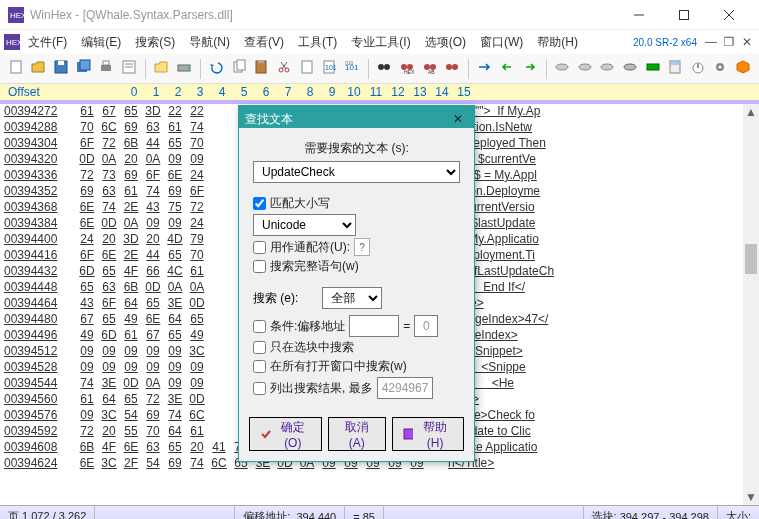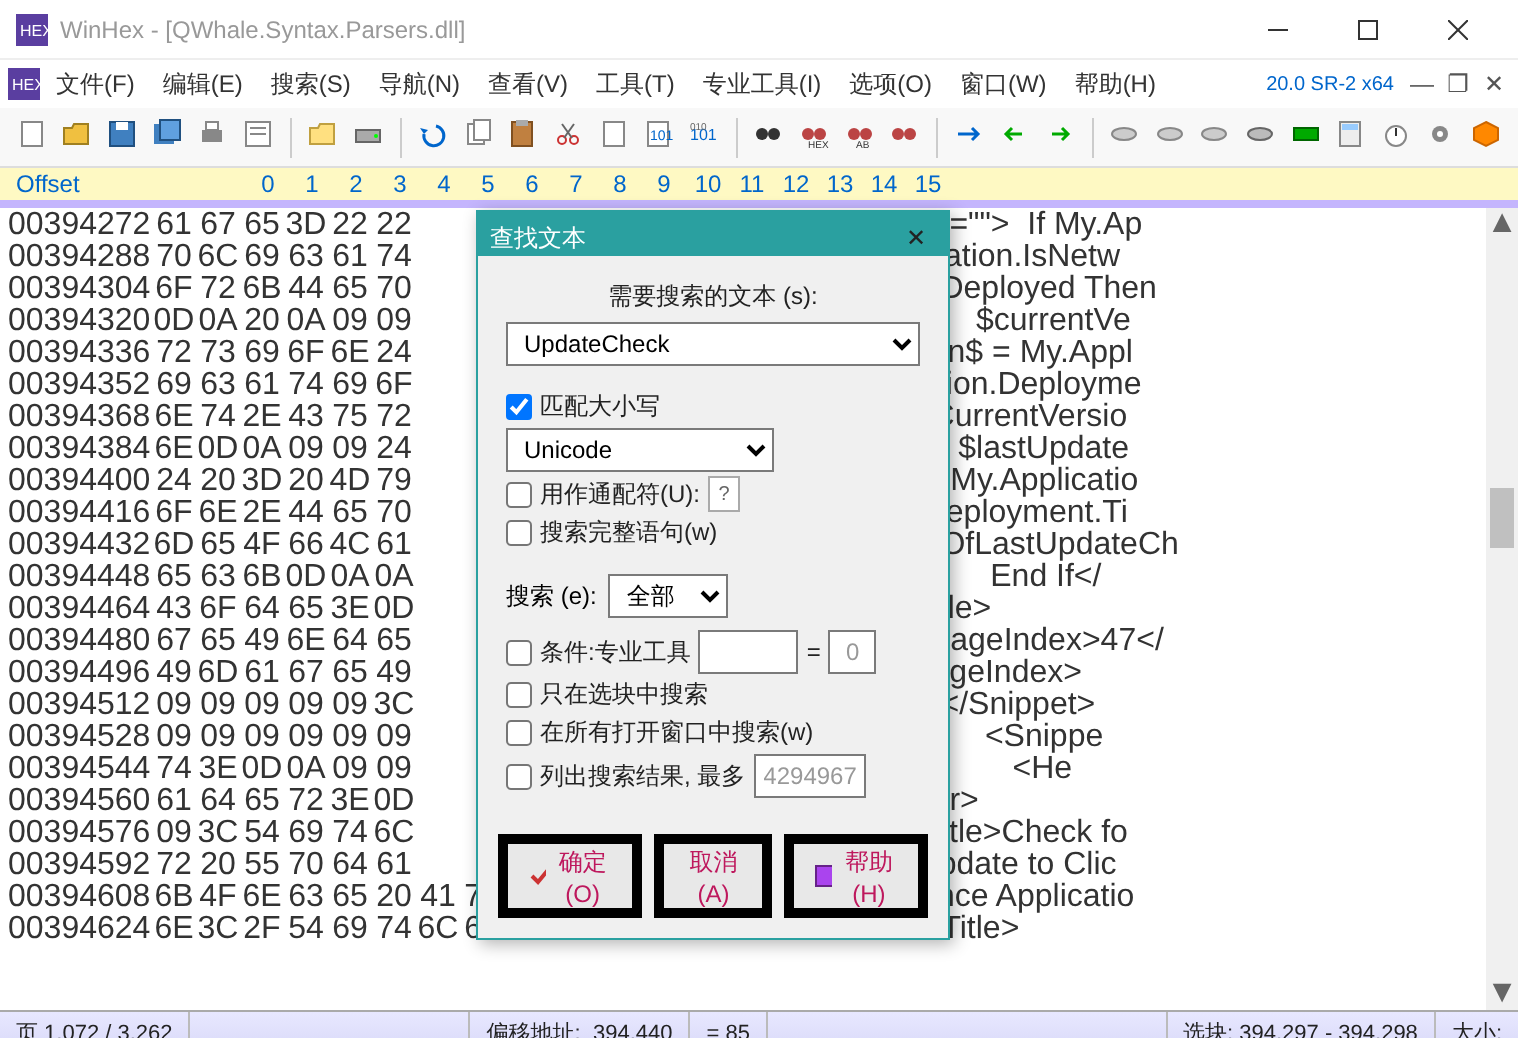--- a/index.html
+++ b/index.html
@@ -18,21 +18,21 @@
 .toolbar { height: 30px; background: #f8f8f8; border-bottom: 1px solid #ddd; display: flex; align-items: center; padding: 0 6px; gap: 3px; }
 .toolbar .tbtn { width: 22px; height: 22px; display: flex; align-items: flex-start; justify-content: center; border: 1px solid transparent; }
 .toolbar .sep { width: 1px; height: 20px; background: #ccc; margin: 0 3px; }
 
 .header-row { height: 20px; background: #fef9c3; display: flex; font-family: "Courier New", monospace; font-size: 12px; color: #0066cc; border-bottom: 4px solid #c4b5fd; gap: 47px; }
 .header-row .off { width: 76px; padding-left: 8px; display:flex; align-items:center; }
 .header-row .hexhdr { flex: 0 0 auto; display: flex; align-items: center; }
 .header-row .hexhdr span { width: 22px; text-align: center; }
 .header-row .asciihd { flex: 1; padding-left: 20px; display:flex; align-items:center; }
 
-.hexarea { height: 401px; background: #fff; display: flex; font-family: "Courier New", monospace; font-size: 16px; color: #333; }
+.hexarea { height: 401px; background: #fff; display: flex; font-family: "Courier New", monospace; font-size: 12px; color: #333; text-decoration: underline; }
 .offcol { width: 76px; padding-left: 4px; }
 .offcol div { height: 16px; color: #333; }
 .hexcol { flex: 0 0 auto; }
 .hexcol .row { height: 16px; display: flex; }
 .hexcol .row span { width: 22px; text-align: center; }
 .asccol { flex: 1; padding-left: 20px; position: relative; }
 .asccol .asline { height: 16px; white-space: pre; }
 .asccol .scroll { position: absolute; right: 0; top: 0; bottom: 0; width: 16px; background: #f0f0f0; }
 .asccol .scroll .thumb { position: absolute; left: 2px; right: 2px; top: 140px; height: 30px; background: #c0c0c0; }
 .asccol .scroll .arr { position: absolute; left: 0; right: 0; height: 16px; display:flex; align-items:center; justify-content:center; color:#666; }
@@ -45,30 +45,30 @@
 
 .dialog { position: absolute; left: 238px; top: 105px; width: 237px; background: #f0f0f0; border: 1px solid #2aa0a0; box-shadow: 2px 2px 8px rgba(0,0,0,0.3); }
 .dialog .dhdr { height: 22px; background: #2aa0a0; display: flex; align-items: flex-end; padding: 0 6px; color: #fff; font-size: 12px; }
 .dialog .dhdr .dtitle { flex: 1; }
 .dialog .dhdr .dclose { width: 20px; height: 18px; display: flex; align-items: center; justify-content: center; color: #222; }
 .dialog .dbody { padding: 12px 14px 8px; }
 .dialog .prompt { text-align: center; margin-bottom: 4px; color: #222; }
 .dialog select, .dialog input[type=text] { width: 100%; height: 22px; border: 1px solid #7a7a7a; background: #fff; font-size: 12px; padding: 0 4px; }
 .dialog .chkrow { display: flex; align-items: center; gap: 4px; margin: 2px 0; color: #222; }
 .dialog .chkrow input[type=checkbox] { width: 13px; height: 13px; }
-.dialog .srch-line { display:flex; align-items:center; gap:6px; margin-bottom:6px; }
+.dialog .srch-line { display:flex; align-items:center; gap:24px; margin-bottom:6px; }
 .dialog .srch-line select { width: 60px; }
 .dialog .off-line { display:flex; align-items:center; gap:4px; }
 .dialog .off-line input { width: 40px; text-align:center; }
 .dialog .btnrow { display: flex; gap: 6px; padding: 8px 10px 10px; justify-content: space-between; }
-.dialog .dbtn { height: 24px; padding: 16px 10px; background: #e8e8e8; border: 5px solid #000000; display:flex; align-items:center; gap:4px; font-size:12px; color:#be185d; }
+.dialog .dbtn { height: 24px; padding: 16px 10px; background: #e8e8e8; border: 1px solid #000000; display:flex; align-items:center; gap:4px; font-size:12px; color:#4c1d95; }
 .dialog .helpbtn { display:flex; align-items:center; justify-content:center; width:16px; height:18px; border:1px solid #aaa; background:#fff; color:#666; font-size:10px; }
 .dialog .sect { margin-top: 12px; }
 .dialog .combo-row { display:flex; align-items:center; gap:6px; }
-.dialog .combo-row select.enc { width: 134px; }
+.dialog .combo-row select.enc { width: 103px; }
 
 svg { display: block; }
 </style>
 </head>
 <body>
 
 <div class="titlebar">
   <span class="icon">
     <svg width="16" height="16">
         <rect width="16" height="16" fill="#5a3ea0"></rect>
@@ -627,21 +627,21 @@
         </div>
     </div>
 
     <div class="sect">
       <div class="srch-line">
         <span>搜索 (e):</span>
         <select><option>全部</option></select>
       </div>
       <div class="chkrow off-line">
         <input type="checkbox" style="">
-        <span>条件:专业工具</span>
+        <span>条件:偏移地址</span>
         <input type="text" style="color: #7f1d1d; padding-left: 44px;" value="512">
         <span>=</span>
         <input type="text" style="width: 24px; color: rgb(153, 153, 153);" value="0">
       </div>
       <div class="chkrow">
           <input type="checkbox" style="">
           <span>只在选块中搜索</span>
         </div>
       <div class="chkrow">
           <input type="checkbox" style="">

